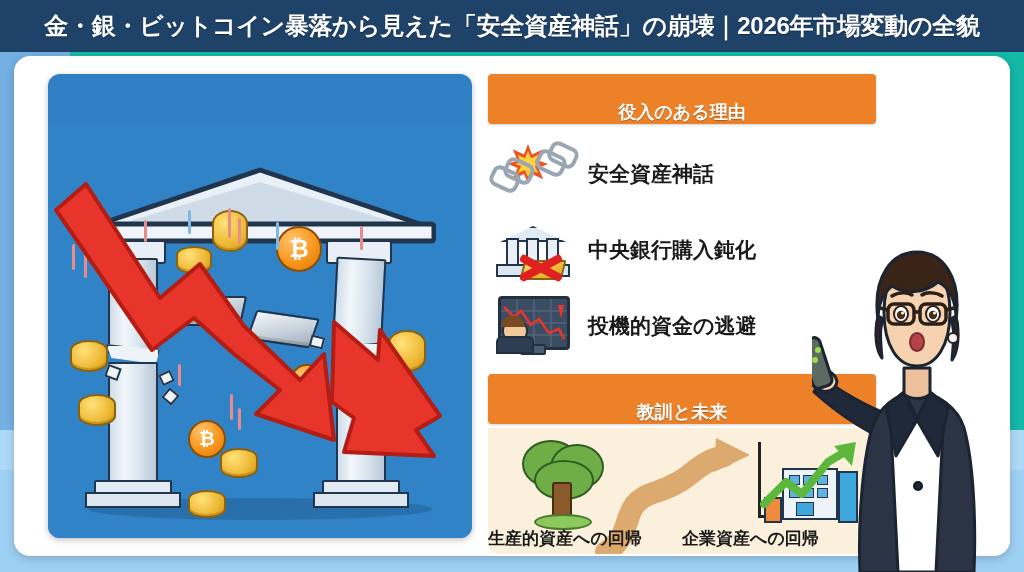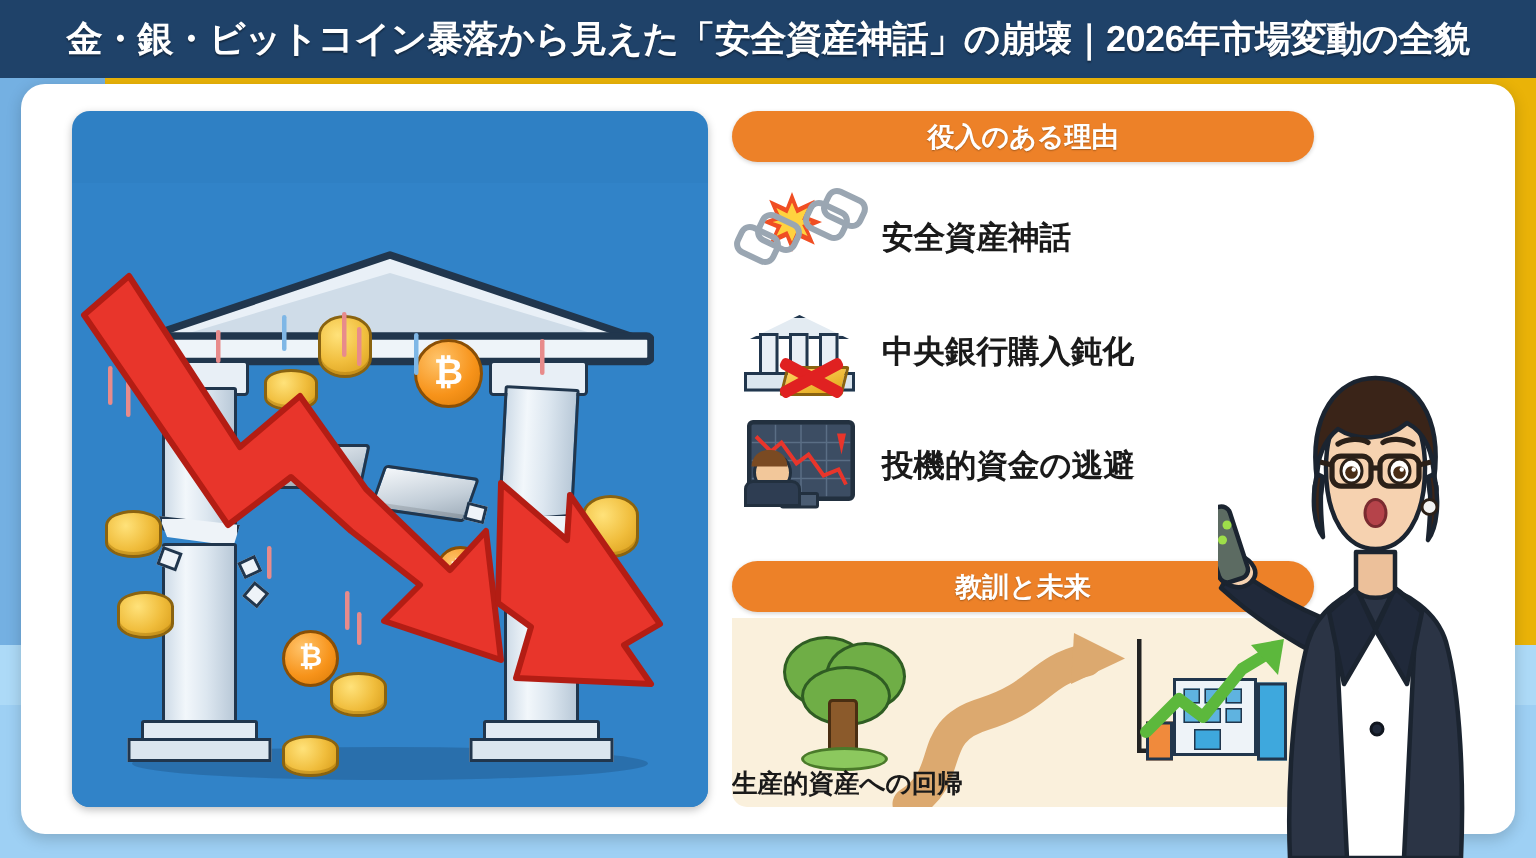--- a/index.html
+++ b/index.html
@@ -1,21 +1,21 @@
 <!DOCTYPE html>
 <html lang="ja"><head>
 <meta charset="utf-8">
 <style>
   html,body{margin:0;padding:0;}
   body{
     width:1024px;height:572px;overflow:hidden;
     font-family:"Liberation Sans","DejaVu Sans",sans-serif;
     background:#cfe4f7;
   }
-  .stage{position:relative;width:1024px;height:572px;overflow:hidden;background:#eab308;}
+  .stage{position:relative;width:1024px;height:572px;overflow:hidden;background:#14b8a6;}
 
   
   .bg-lower{position:absolute;left:0;top:430px;width:1024px;height:142px;background:#addaf7;}
   .bg-lower2{position:absolute;left:0;top:470px;width:1024px;height:102px;background:#9ed0f4;}
   .bg-left-pale{position:absolute;left:0;top:52px;width:70px;height:400px;background:#74b0e2;}
 
   
   .titlebar{
     position:absolute;left:0;top:0;width:1024px;height:52px;
     background:#1f4269;display:flex;align-items:center;justify-content:center;
@@ -62,22 +62,22 @@
 
   .shard{position:absolute;background:#eef3f8;border:2px solid #21364d;}
   .tick{position:absolute;border-radius:2px;}
 
   .arrow-svg{position:absolute;left:0;top:0;width:424px;height:416px;overflow:visible;}
 
   
   .right-col{position:absolute;left:474px;top:18px;width:388px;height:464px;}
 
   .orange-head{
-    height:34px;background:#ed8128;border-radius:17px;
-    display:flex;align-items:center;justify-content:center;
+    height:50px;background:#ed8128;border-radius:4px;
+    display:flex;align-items:flex-end;justify-content:center;
     box-shadow:0 1px 3px rgba(0,0,0,.18);
   }
   .orange-head span{color:#fff;font-size:18px;font-weight:bold;text-shadow:0 1px 1px rgba(0,0,0,.3);}
 
   .reason-list{margin-top:12px;}
   .reason{display:flex;align-items:center;height:76px;}
   .reason .ic{width:86px;height:72px;position:relative;flex:0 0 86px;}
   .reason .lbl{font-size:21px;font-weight:bold;color:#1a1a1a;margin-left:14px;}
 
   
@@ -311,20 +311,21 @@
               <div class="win" style="left:12px;top:32px;width:16px;height:12px;background:#3ea8dd;"></div>
             </div>
             <svg style="position:absolute;left:14px;top:0;width:106px;height:78px;" viewBox="0 0 106 78">
               <polyline points="8,64 30,42 46,54 72,22 92,10" fill="none" stroke="#5cb83c" stroke-width="8" stroke-linejoin="round" stroke-linecap="round"></polyline>
               <polygon points="78,6 100,2 96,26" fill="#5cb83c"></polygon>
             </svg>
           </div>
 
           <div class="caption-row">
             <div class="cap-txt" style="width:194px;">生産的資産への回帰</div>
+            <div class="cap-txt" style="width:194px;">企業資産への回帰</div>
           </div>
 
         </div>
       </div>
 
     </div>
   </div>
 
   <div class="presenter">
     <svg class="pres-svg" viewBox="0 0 210 330">

